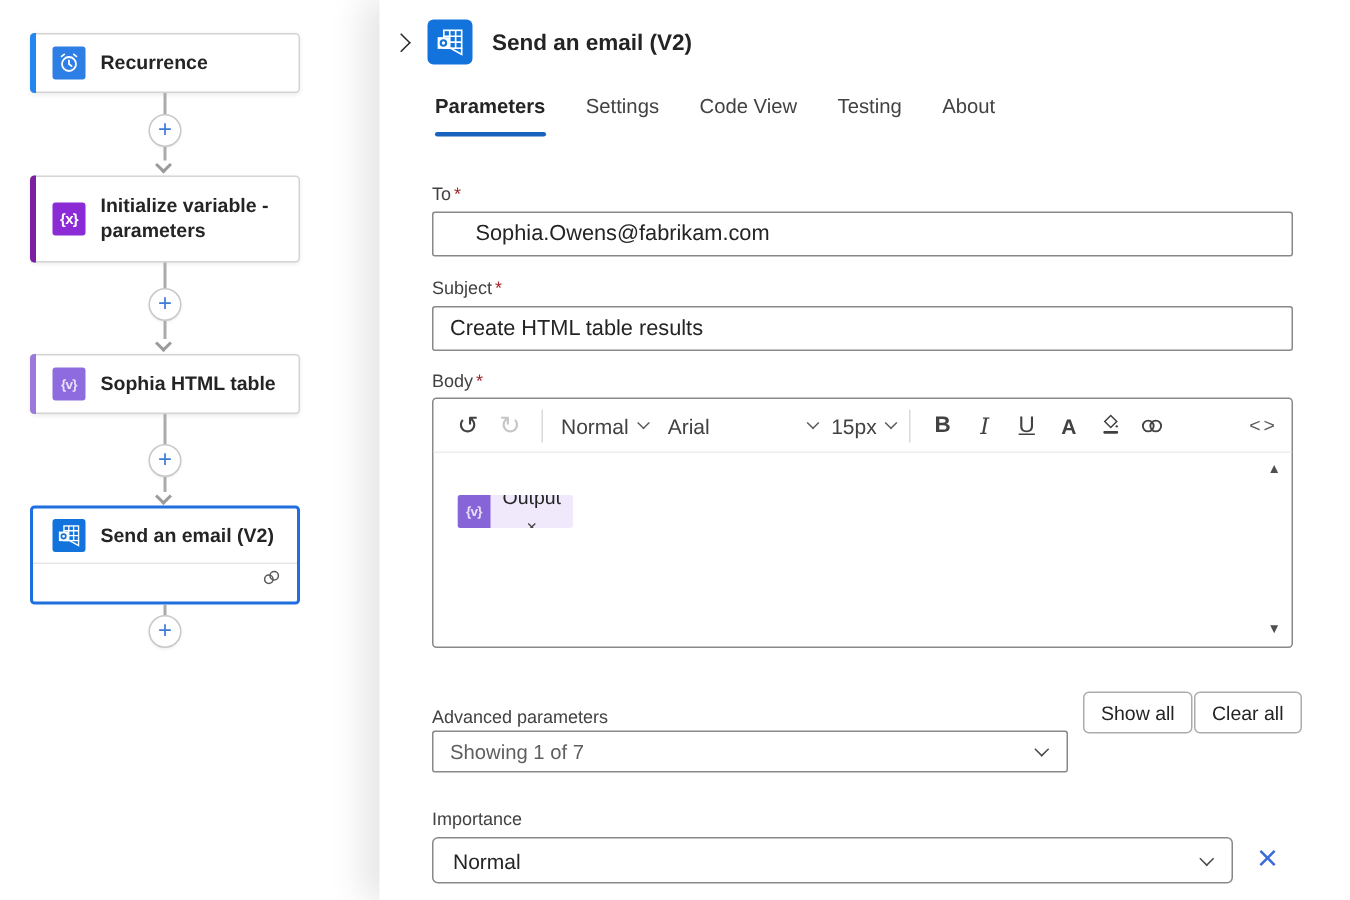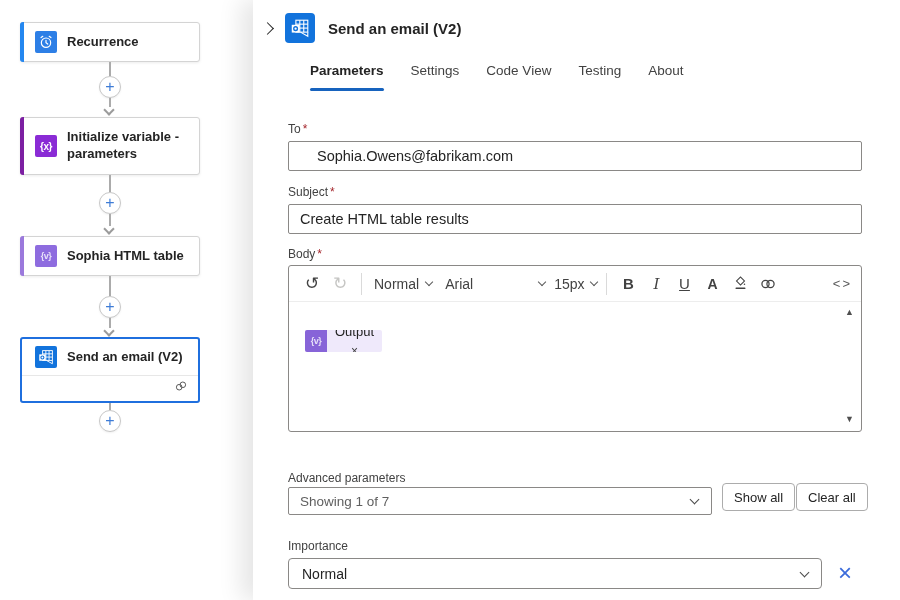--- a/index.html
+++ b/index.html
@@ -36,21 +36,21 @@
   .panel { position:absolute; left:253px; top:0; width:647px; height:600px; background:#fff;
            box-shadow:-12px 0 22px rgba(0,0,0,0.10); }
   .panel-header { position:absolute; top:13px; left:10px; display:flex; align-items:center; gap:13px; }
   .chev { width:7px; height:7px; border-right:1.5px solid #4a4a4a; border-bottom:1.5px solid #4a4a4a;
           display:inline-block; transform:rotate(45deg); }
   .chev-right { width:9px; height:9px; border-width:1.8px; border-color:#242424; transform:rotate(-45deg); }
   .hdr-icon { width:30px; height:30px; border-radius:4px; background:#1273DC; display:flex;
               align-items:center; justify-content:center; }
   .panel-title { font-size:15px; font-weight:bold; color:#242424; }
 
-  .tabs { position:absolute; top:63px; left:37px; display:flex; gap:27px;margin-left:20px; }
+  .tabs { position:absolute; top:63px; left:37px; display:flex; gap:27px; }
   .tab { font-size:13.5px; color:#424242; padding-bottom:13px; position:relative; cursor:pointer; }
   .tab.active { color:#242424; font-weight:bold; }
   .tab.active .tab-underline { position:absolute; left:0; right:0; bottom:0; height:3px;
         background:#1763BE; border-radius:2px; }
 
   .field-label { position:absolute; left:35px; font-size:12px; color:#424242; }
   .req { color:#A4262C; margin-left:2px; }
   .text-input { position:absolute; left:35px; width:574px; height:30px; border:1px solid #8A8886;
                 border-radius:2px; padding:0 11px; font-size:14.5px; color:#242424; background:#fff;
                 font-family:inherit; outline:none; }
@@ -81,21 +81,21 @@
                align-items:center; justify-content:center; }
   .chip-label { padding:0 8px; font-size:13px; color:#242424; display:flex; align-items:center; gap:5px;flex-direction:column; }
   .chip-x { font-size:12px; color:#424242; }
   .scroll-up { position:absolute; top:41px; right:7px; font-size:9px; color:#4f4f4f; cursor:pointer; }
   .scroll-down { position:absolute; bottom:7px; right:7px; font-size:9px; color:#4f4f4f; cursor:pointer; }
 
   .adv-select { position:absolute; left:35px; top:487px; width:424px; height:28px; border:1px solid #8A8886;
                 border-radius:2px; display:flex; align-items:center; padding:0 11px; font-size:13.5px;
                 color:#5f5f5f; background:#fff; cursor:pointer; }
   .sel-chev { position:absolute; right:13px; top:50%; margin-top:-5px; }
-  .pill-btn { position:absolute; top:483px; height:28px; padding:0 11px; border:1px solid #acacac;
+  .pill-btn { position:absolute; top:461px; height:28px; padding:0 11px; border:1px solid #acacac;
               border-radius:4px; background:#fff; font-size:13px; color:#242424; display:flex;
               align-items:center; cursor:pointer; font-family:inherit; }
   .btn-showall { left:469px; }
   .btn-clearall { left:543px; }
 
   .imp-select { position:absolute; left:35px; top:558px; width:534px; height:31px; border:1px solid #8A8886;
                 border-radius:4px; display:flex; align-items:center; padding:0 13px; font-size:14px;
                 color:#242424; background:#fff; cursor:pointer; }
   .imp-clear { position:absolute; left:578px; top:556px; width:28px; text-align:center; font-size:24px;
                color:#3B6BDB; cursor:pointer; line-height:34px; }

